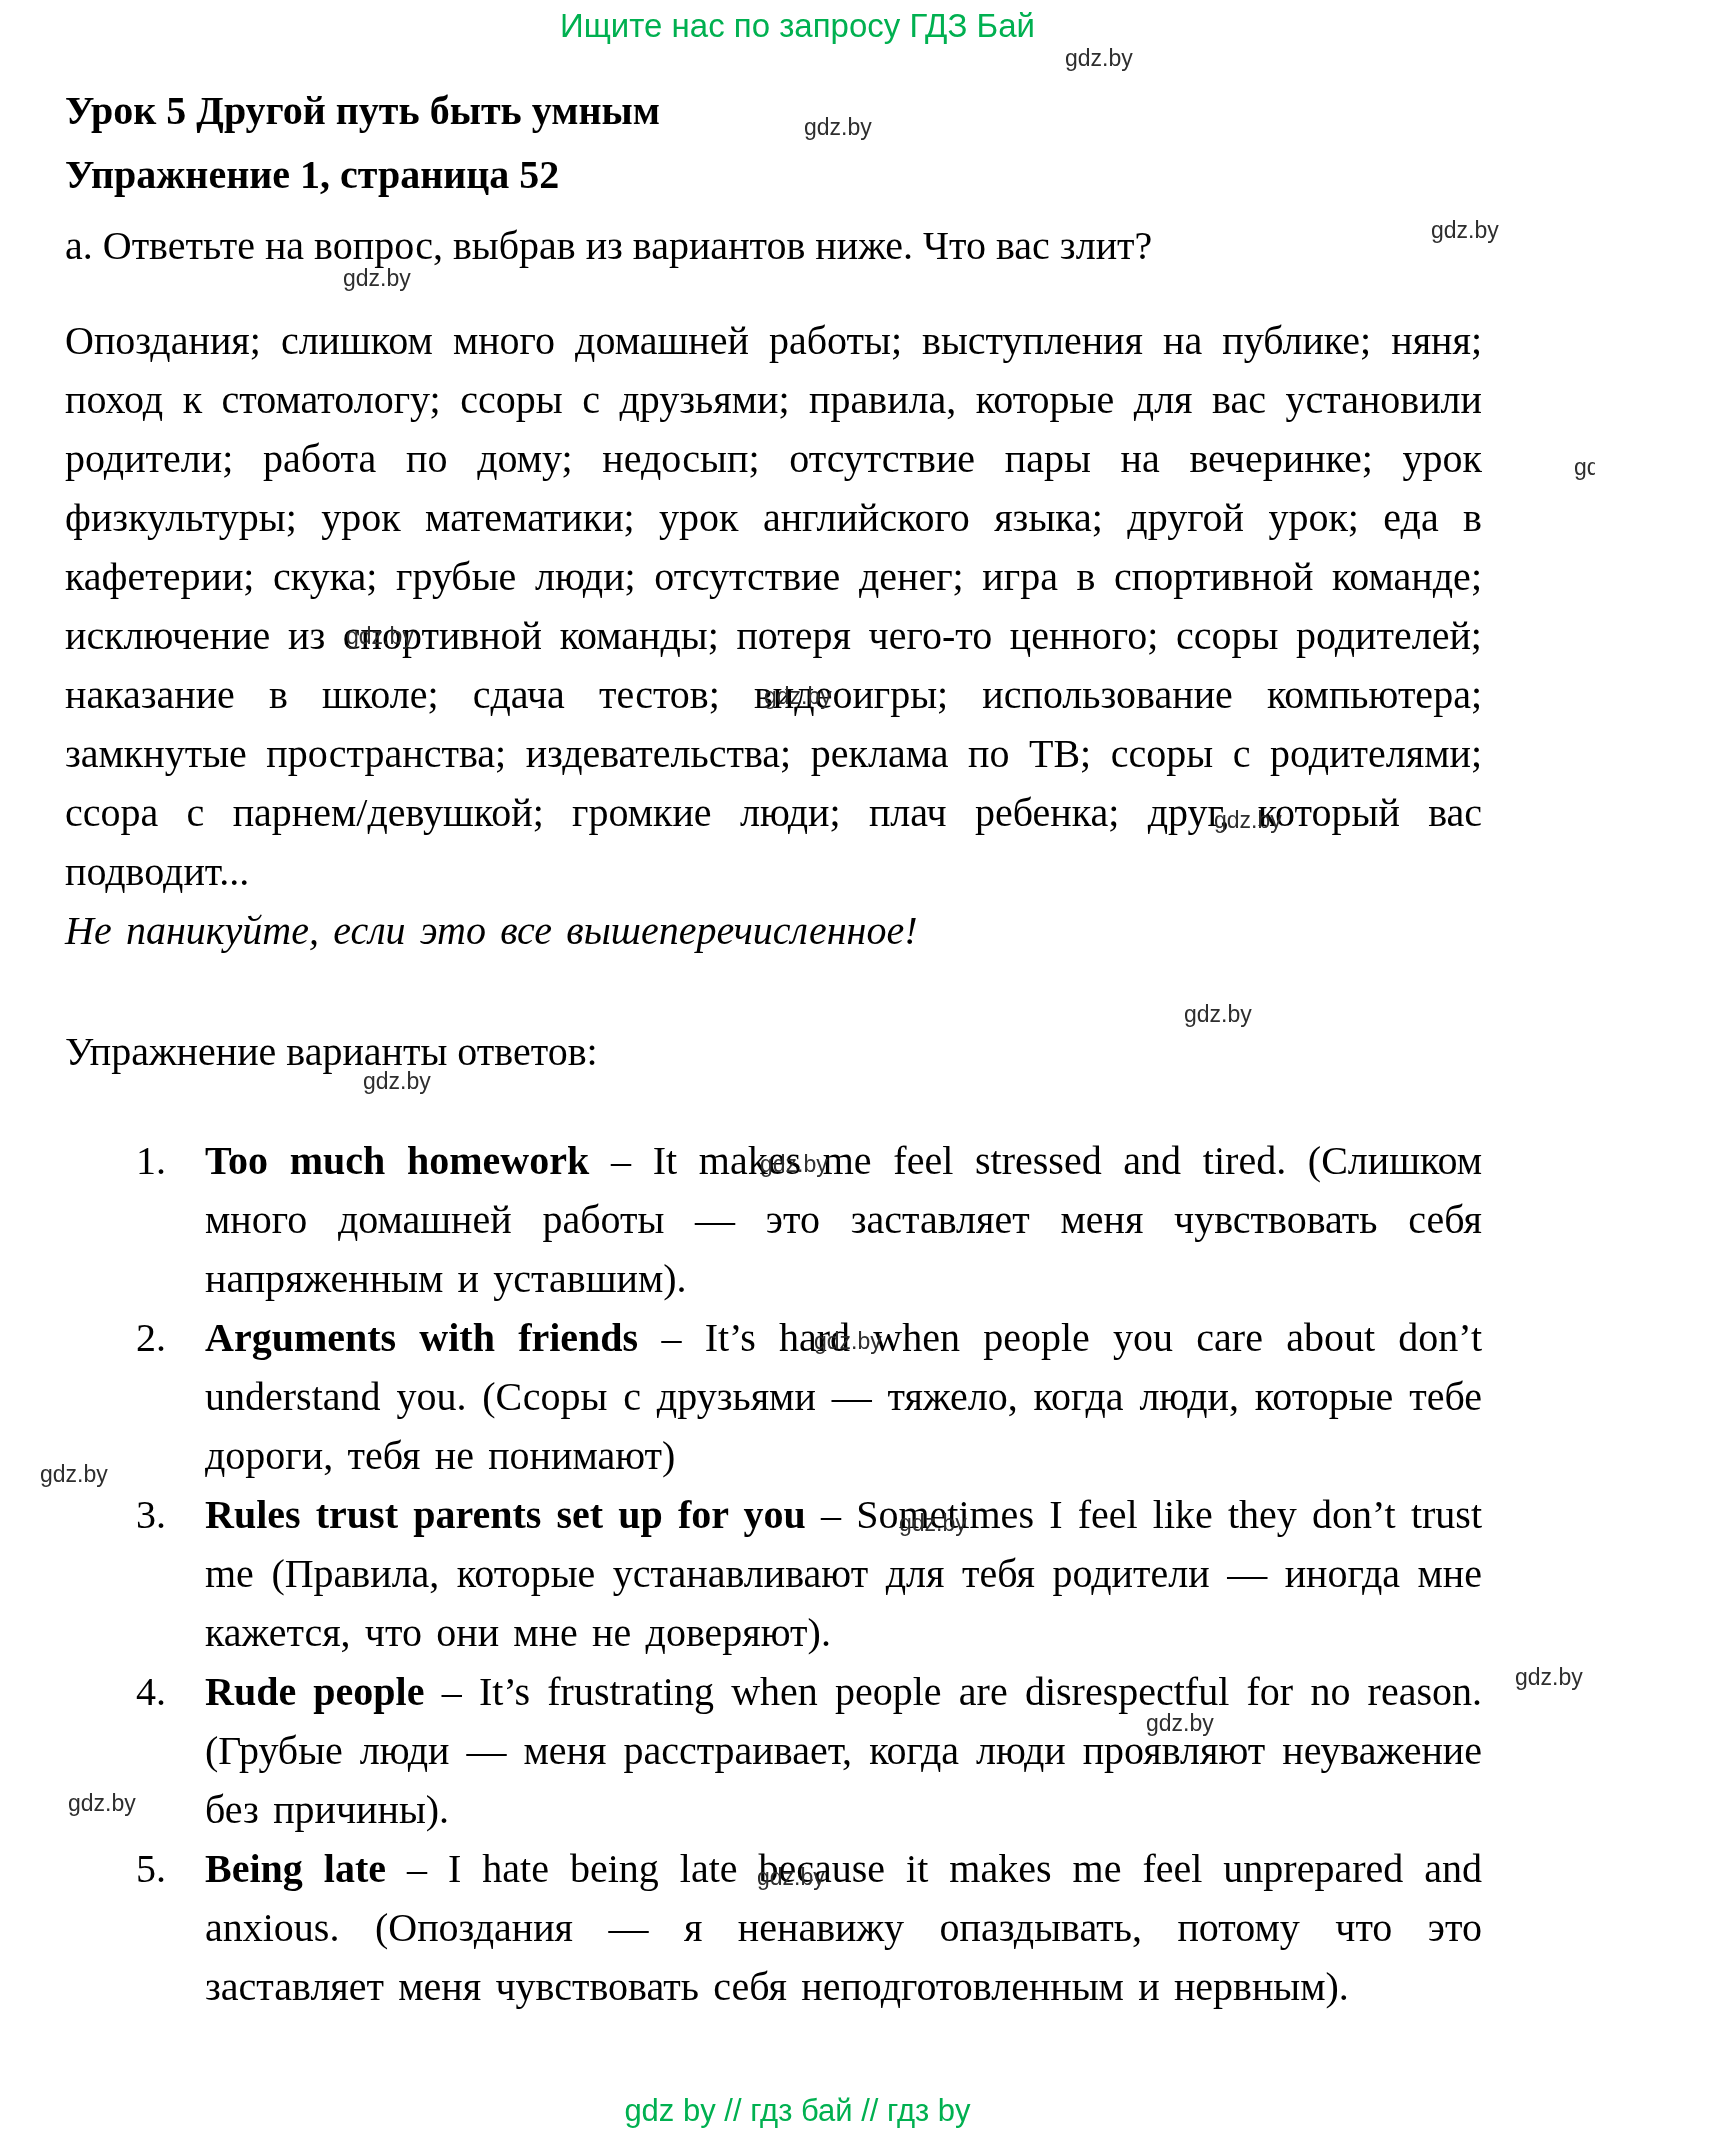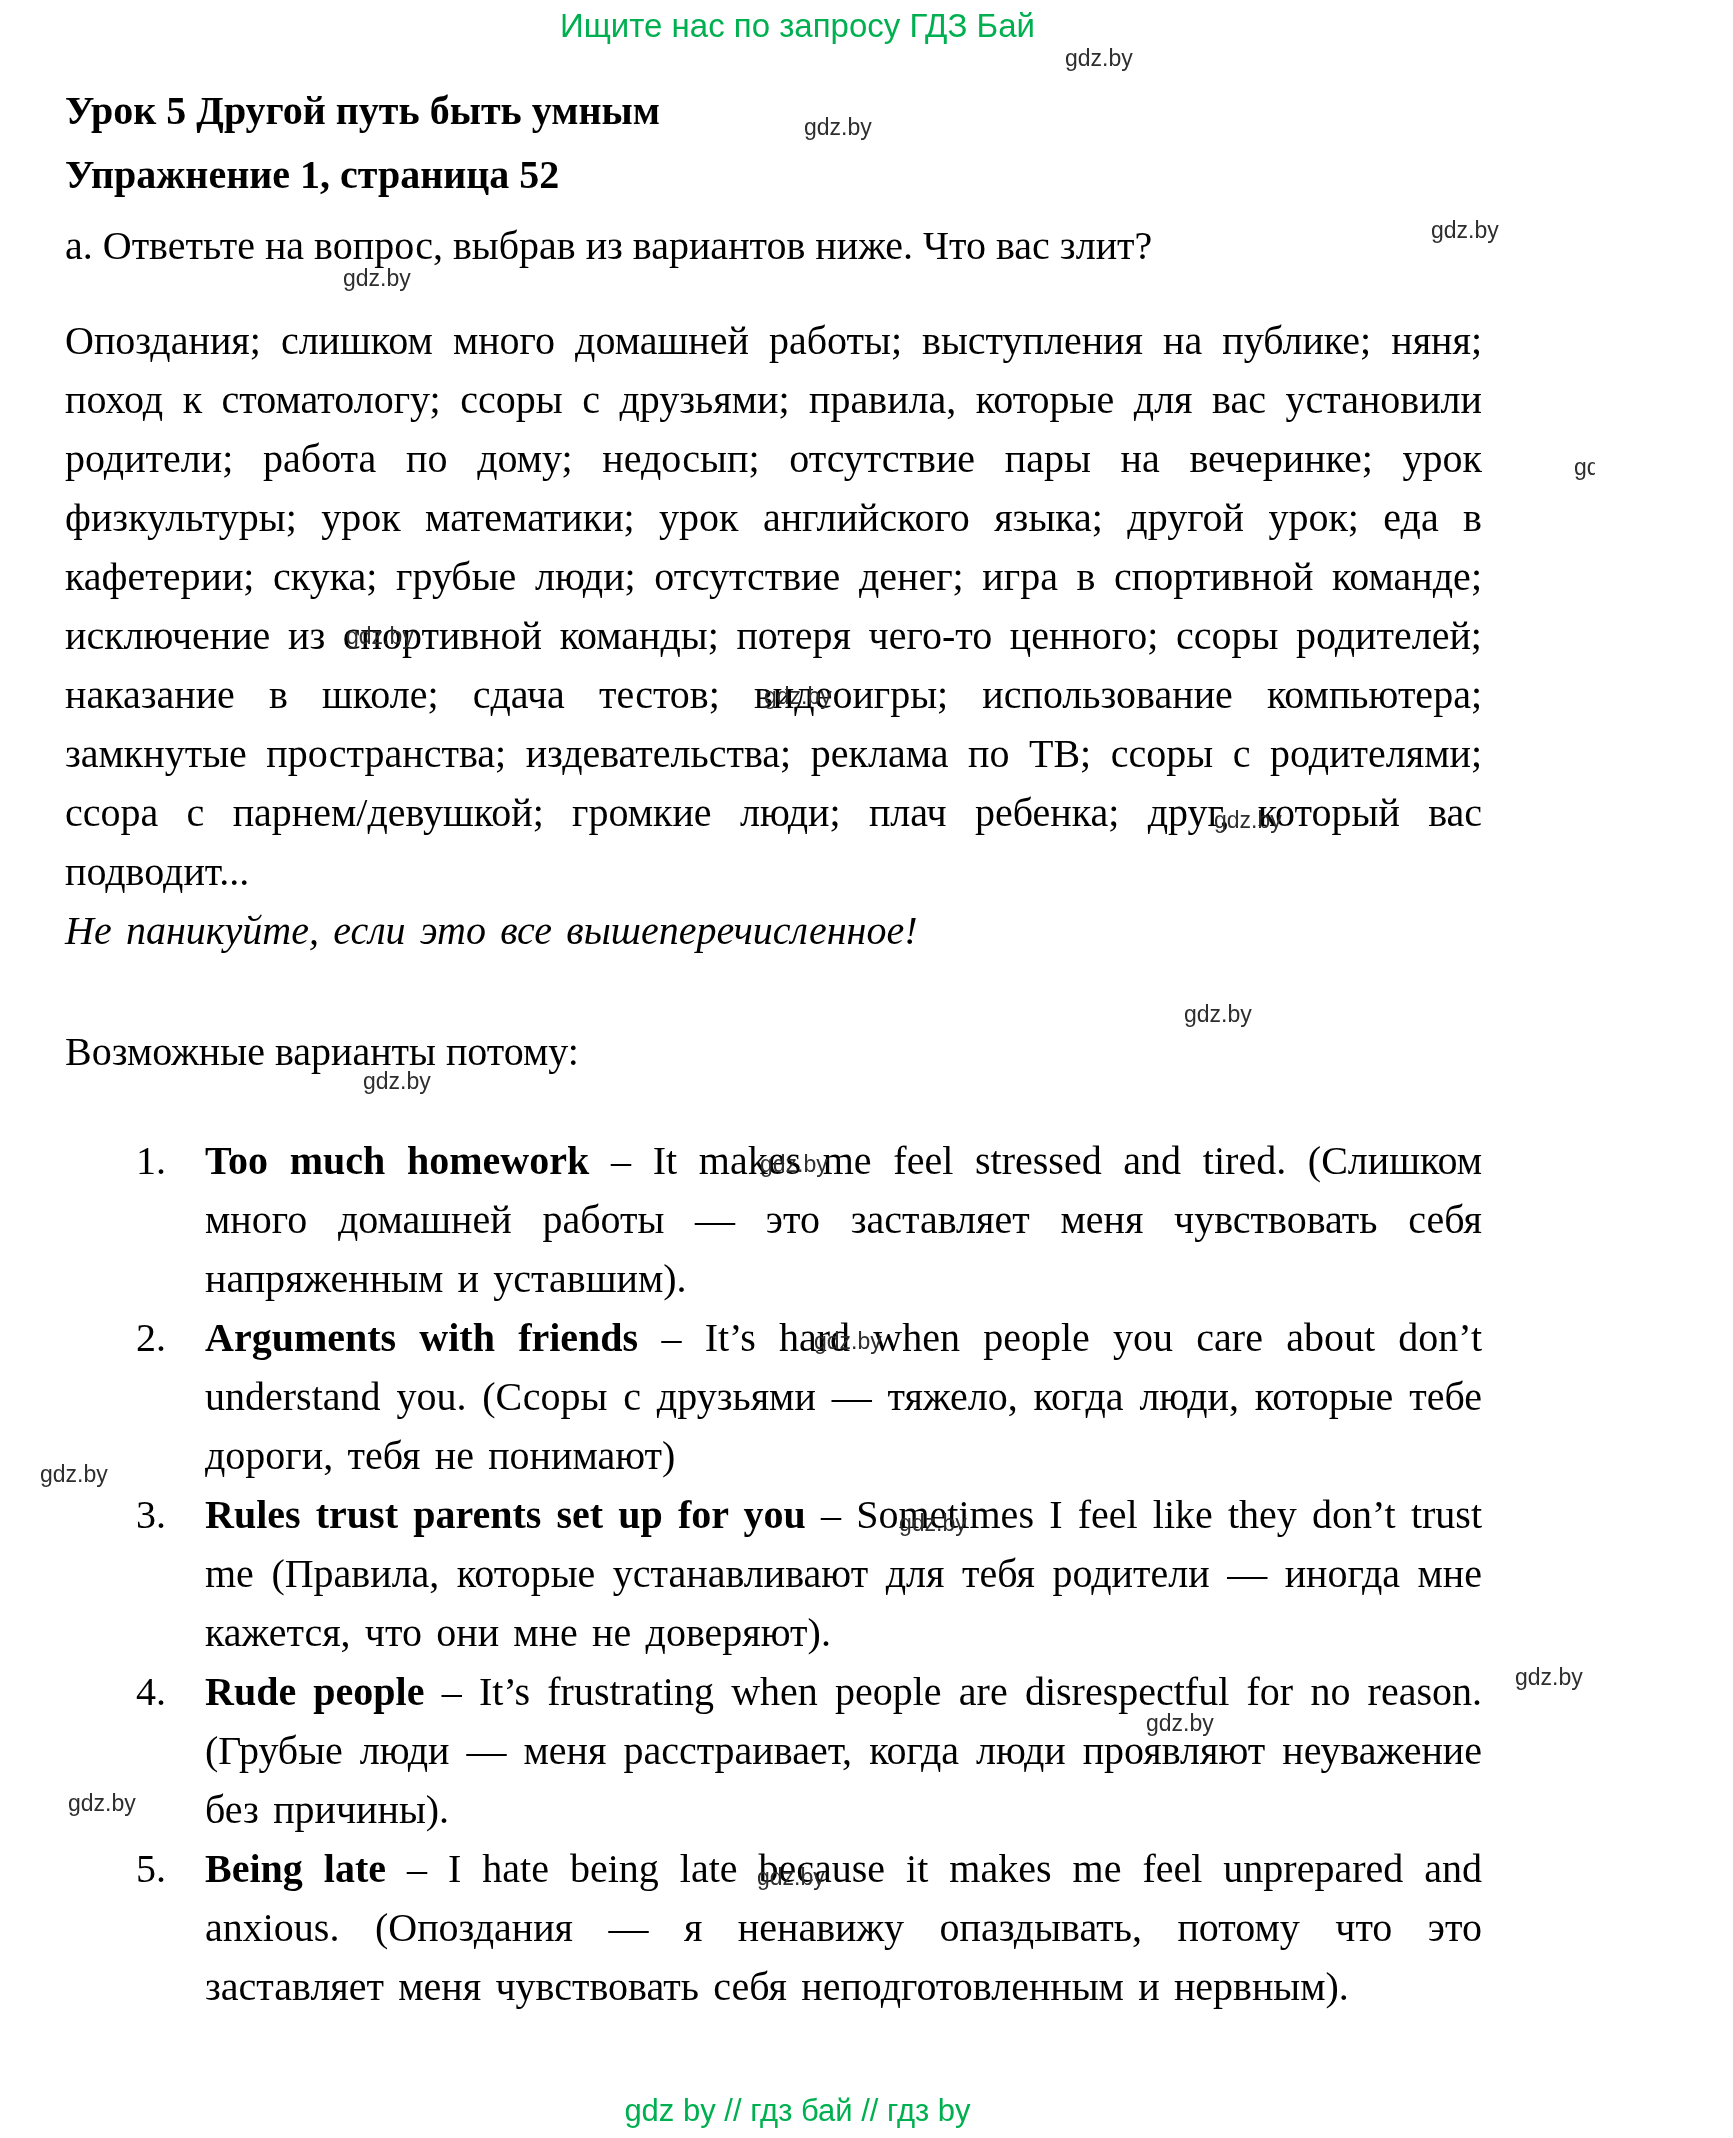--- a/index.html
+++ b/index.html
@@ -104,21 +104,21 @@
 
   <div class="content">
     <h1 class="lesson-title">Урок 5 Другой путь быть умным</h1>
     <h2 class="exercise-title">Упражнение 1, страница 52</h2>
     <p class="task">а. Ответьте на вопрос, выбрав из вариантов ниже. Что вас злит?</p>
 
     <p class="options">Опоздания; слишком много домашней работы; выступления на публике; няня; поход к стоматологу; ссоры с друзьями; правила, которые для вас установили родители; работа по дому; недосып; отсутствие пары на вечеринке; урок физкультуры; урок математики; урок английского языка; другой урок; еда в кафетерии; скука; грубые люди; отсутствие денег; игра в спортивной команде; исключение из спортивной команды; потеря чего-то ценного; ссоры родителей; наказание в школе; сдача тестов; видеоигры; использование компьютера; замкнутые пространства; издевательства; реклама по ТВ; ссоры с родителями; ссора с парнем/девушкой; громкие люди; плач ребенка; друг, который вас подводит...</p>
 
     <p class="note">Не паникуйте, если это все вышеперечисленное!</p>
 
-    <p class="answers-heading">Возможные варианты потому:</p>
+    <p class="answers-heading">Упражнение варианты ответов:</p>
 
     <div class="answers">
 
       <div class="answer-item">
         <span class="num">1.</span>
         <span class="text"><b>Too much homework</b><span> – It makes me feel stressed and tired. (Слишком много домашней работы — это заставляет меня чувствовать себя напряженным и уставшим).</span></span>
       </div>
 
       <div class="answer-item">
         <span class="num">2.</span>

